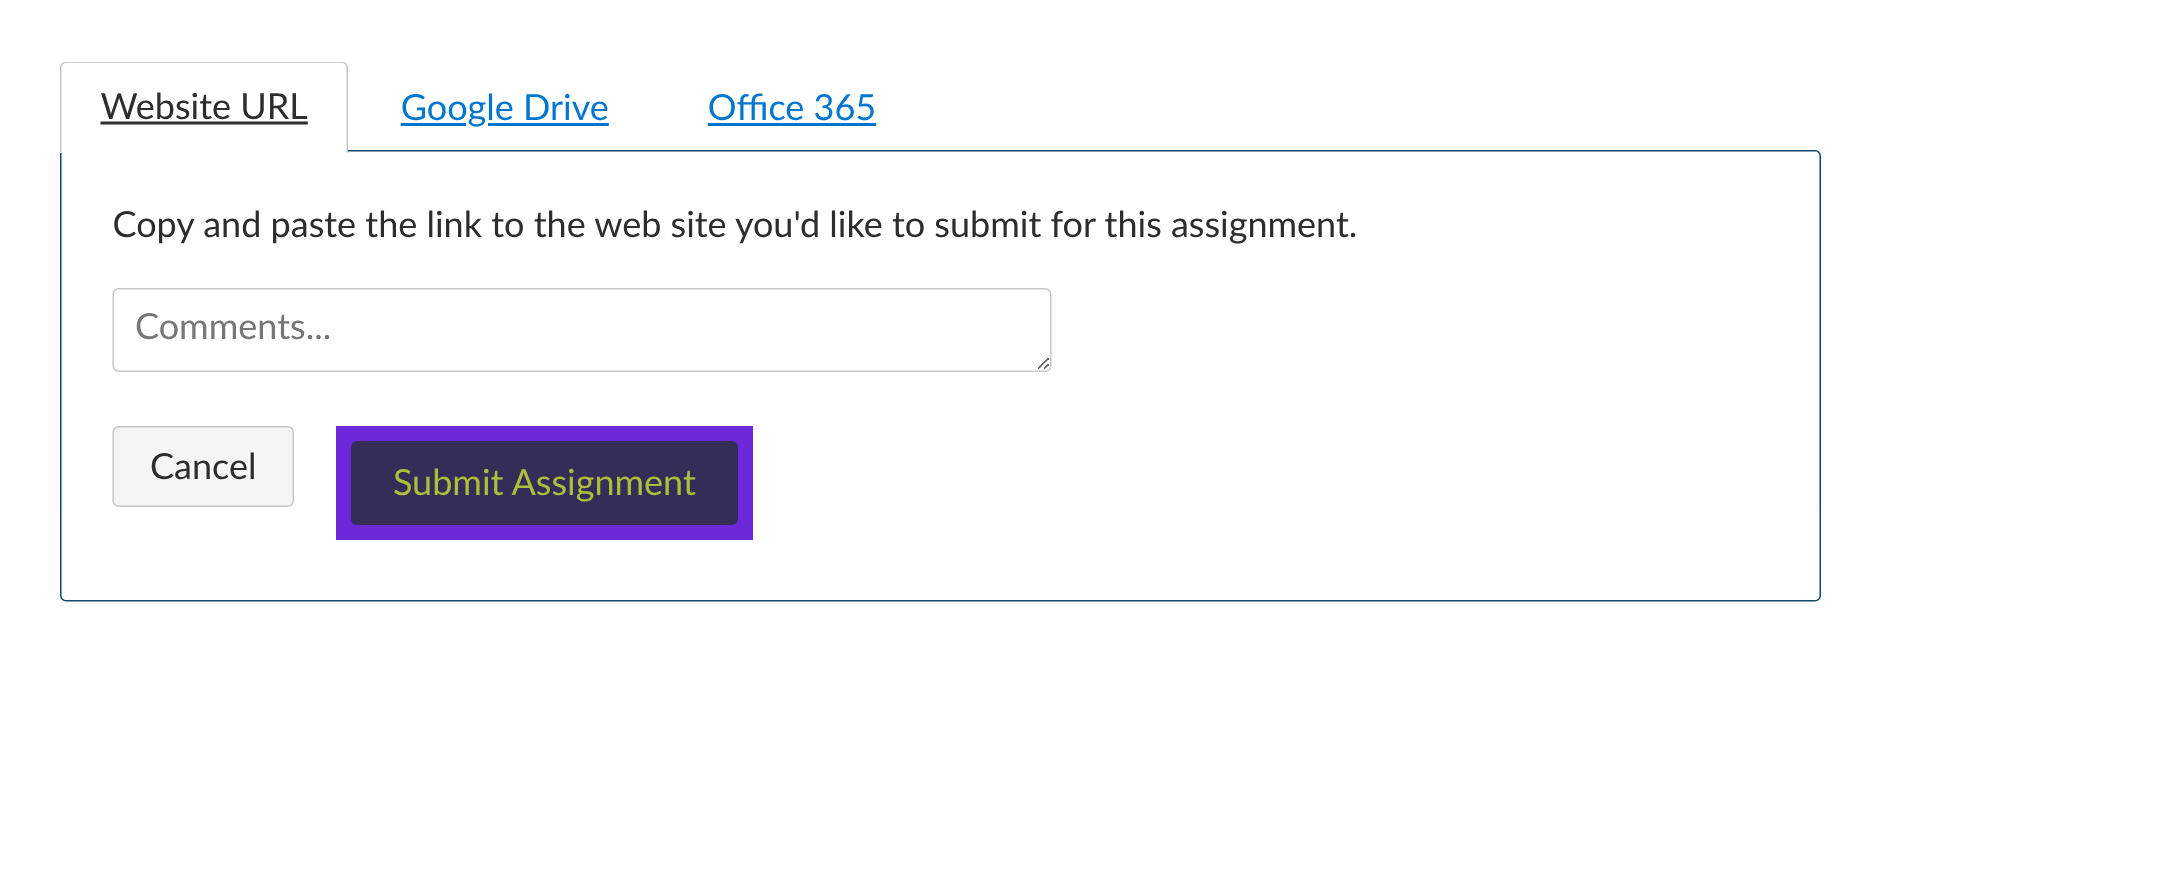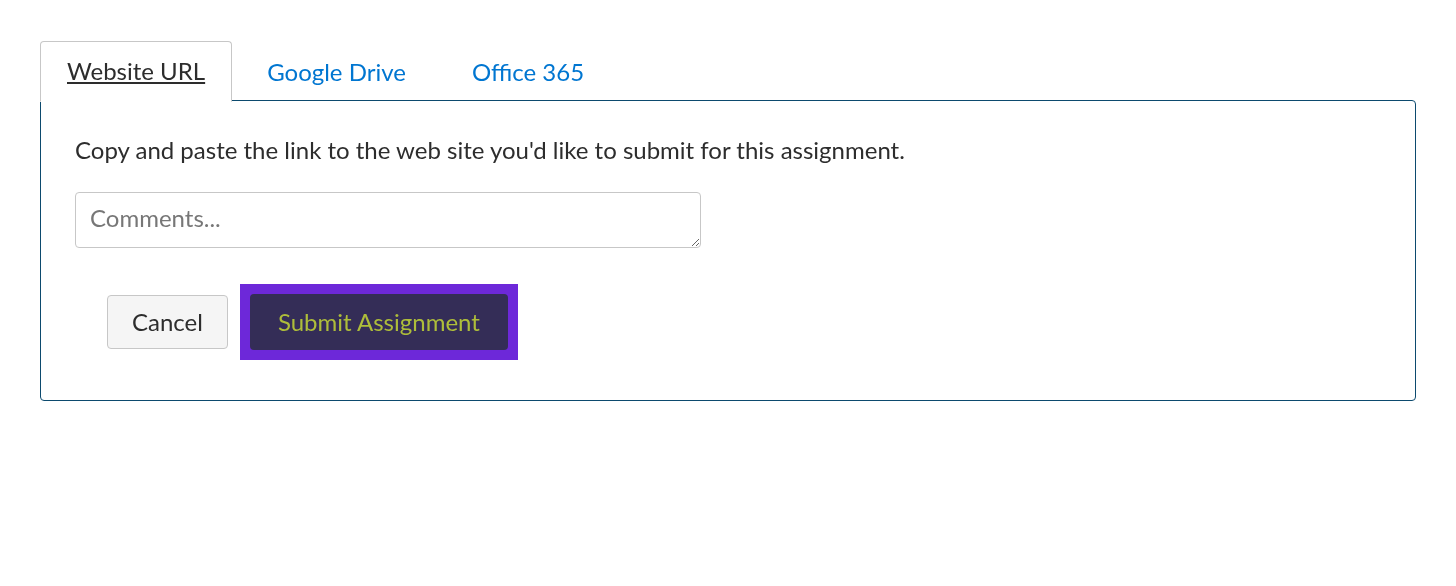--- a/index.html
+++ b/index.html
@@ -4,21 +4,21 @@
 <style>
   * { box-sizing: border-box; }
   body {
     margin: 0;
     padding: 40px;
     font-family: "Lato", "Helvetica Neue", Arial, sans-serif;
     background: #fff;
     color: #2d2d2d;
   }
   .panel {
-    width: 1376px;
+    width: 1174px;
     position: relative;
   }
   .tabs {
     display: flex;
     align-items: flex-end;
     position: relative;
     z-index: 2;
   }
   .tab {
     padding: 14px 26px 16px 26px;
@@ -34,20 +34,21 @@
   .tab.active {
     color: #2d2d2d;
     text-decoration: underline;
     background: #fff;
     border: 1px solid #c7c7c7;
     border-bottom: 1px solid #fff;
     border-radius: 4px 4px 0 0;
   }
   .tab.link {
     margin-left: 8px;
+    text-decoration: underline;
   }
   .tab.link + .tab.link {
     margin-left: 12px;
   }
   .content {
     border: 1px solid #0c4a6e;
     border-radius: 0 4px 4px 4px;
     padding: 34px 34px 40px 34px;
     font-size: 24px;
     position: relative;
@@ -99,23 +100,22 @@
     border-radius: 4px;
     font-family: inherit;
     color: #2d2d2d;
     resize: both;
     display: block;
     margin-bottom: 36px;
   }
   .comments::placeholder { color: #777; }
   .btn-row {
     display: flex;
-    align-items: center;
-    gap: 12px;
-    margin-left: 32px;
+    align-items: flex-start;
+    gap: 28px;
   }
   .btn {
     font-size: 24px;
     padding: 14px 24px;
     border-radius: 4px;
     cursor: pointer;
     font-family: inherit;
     line-height: 1;
   }
   .btn-cancel {

